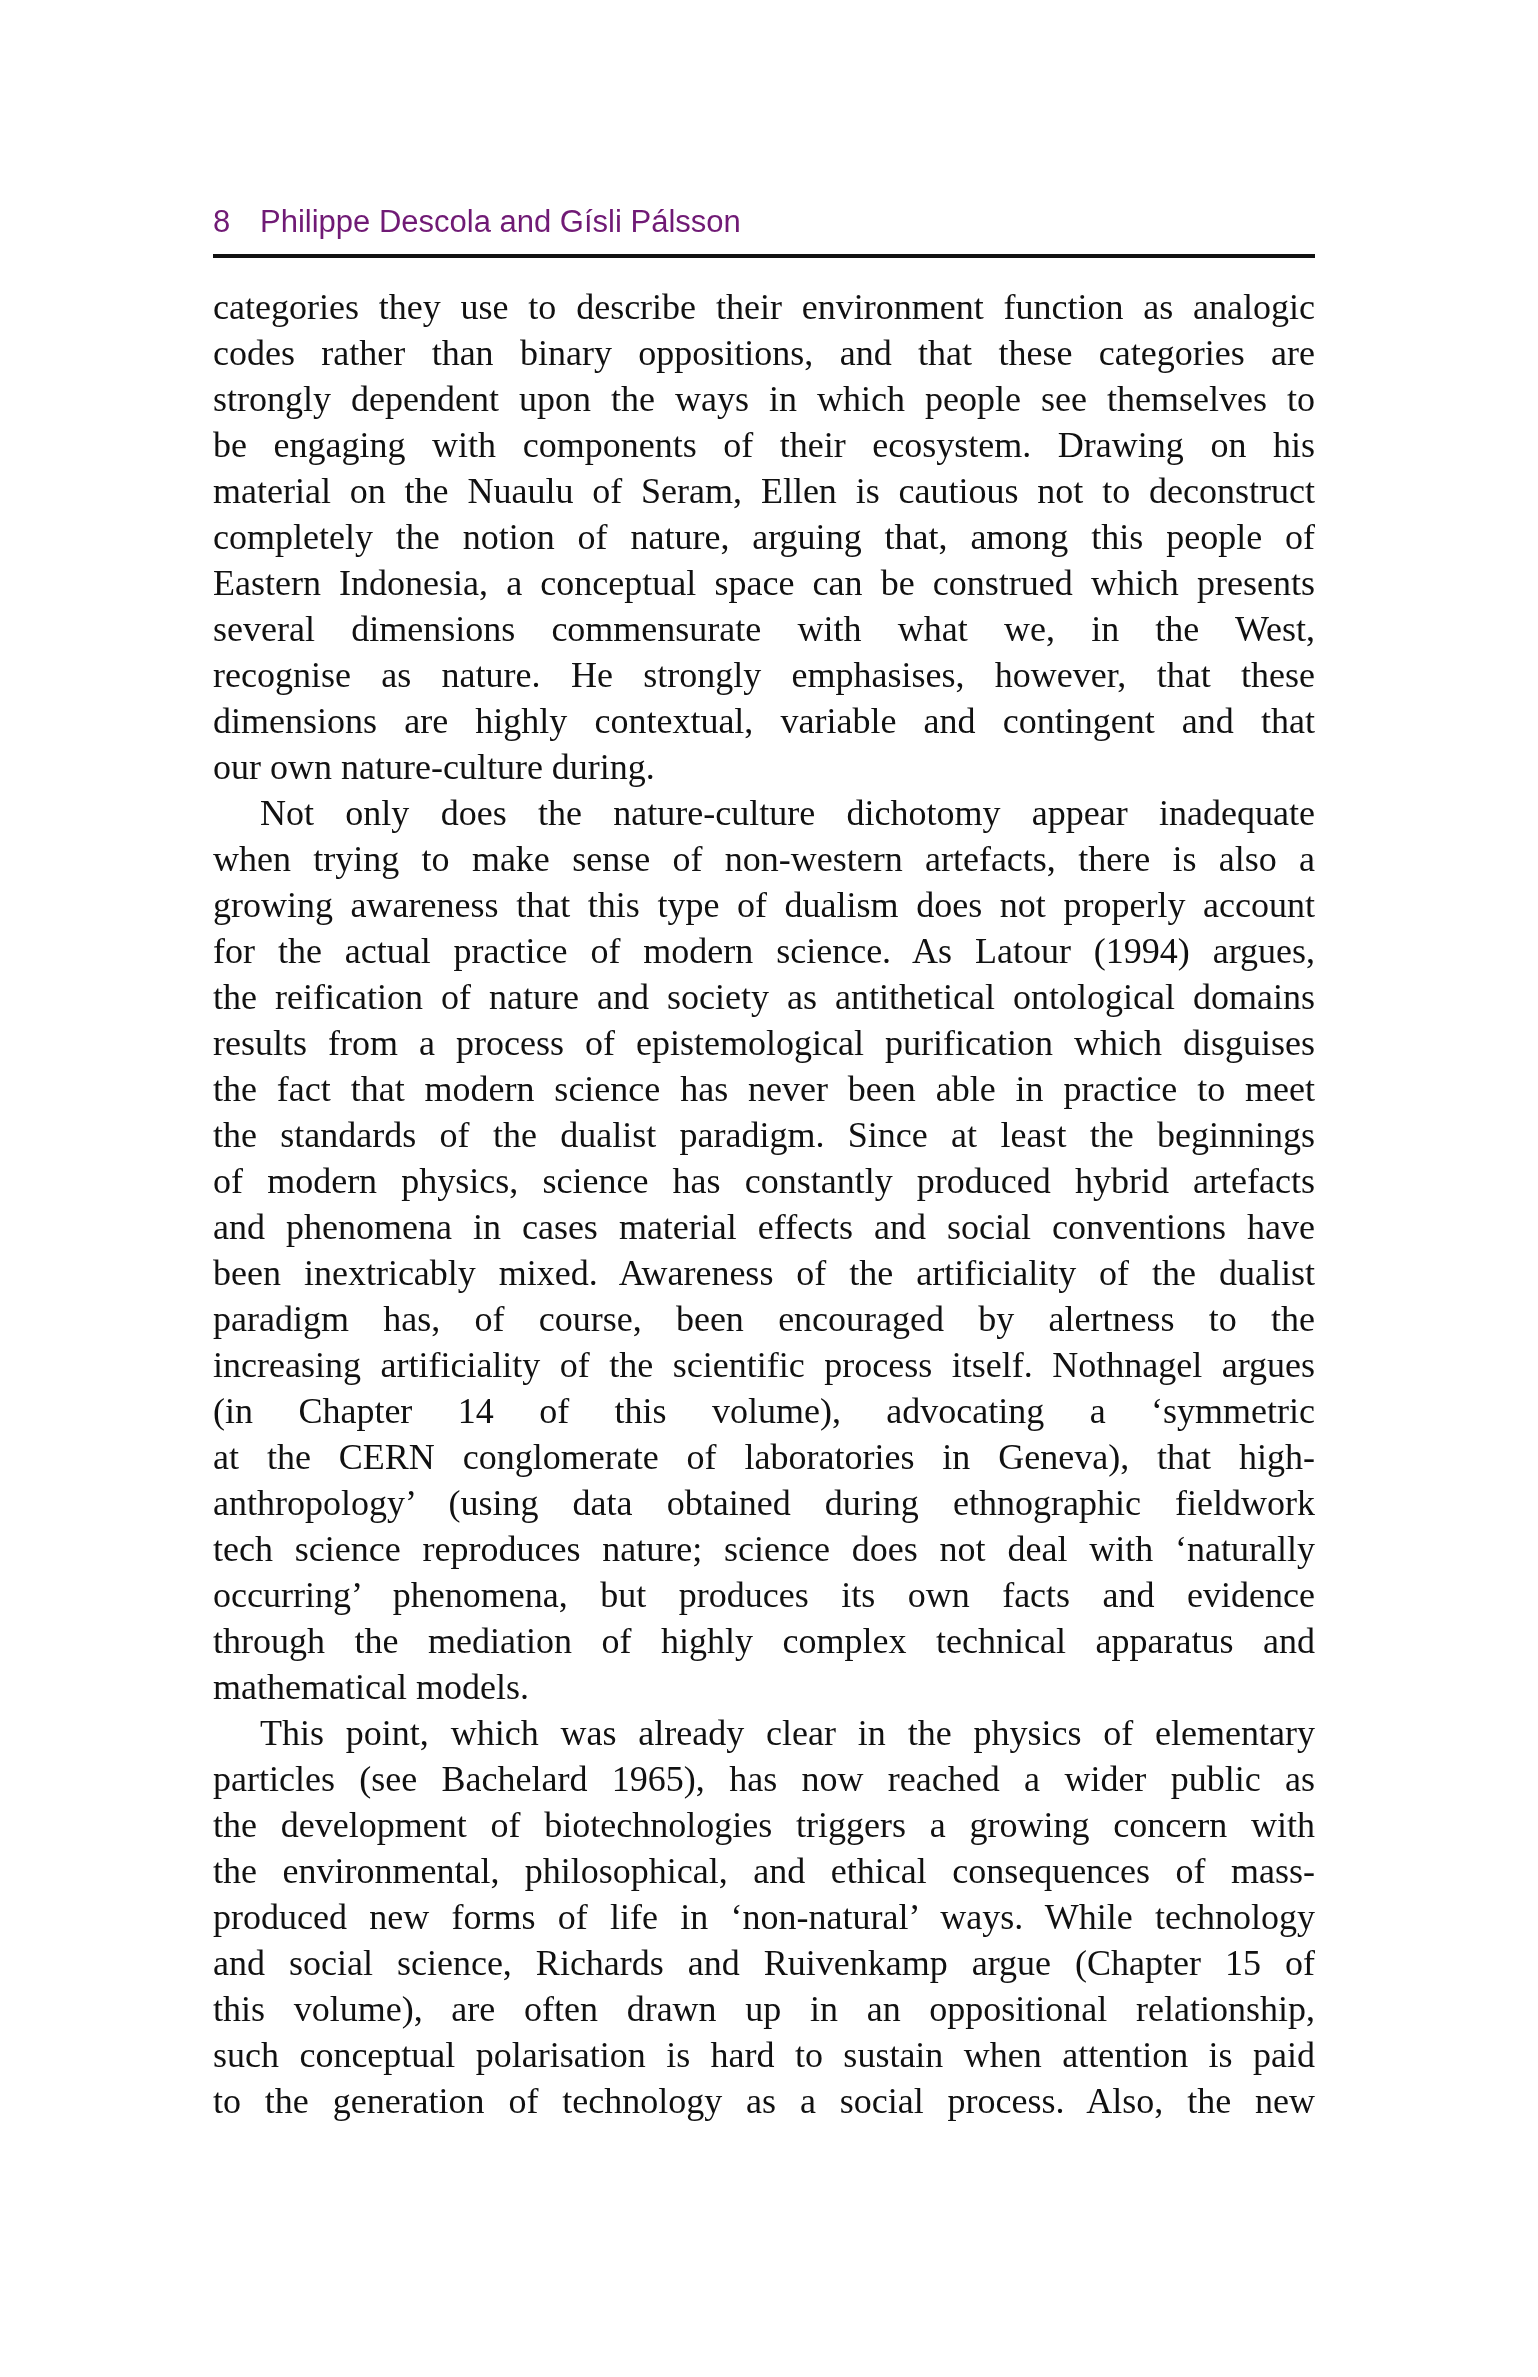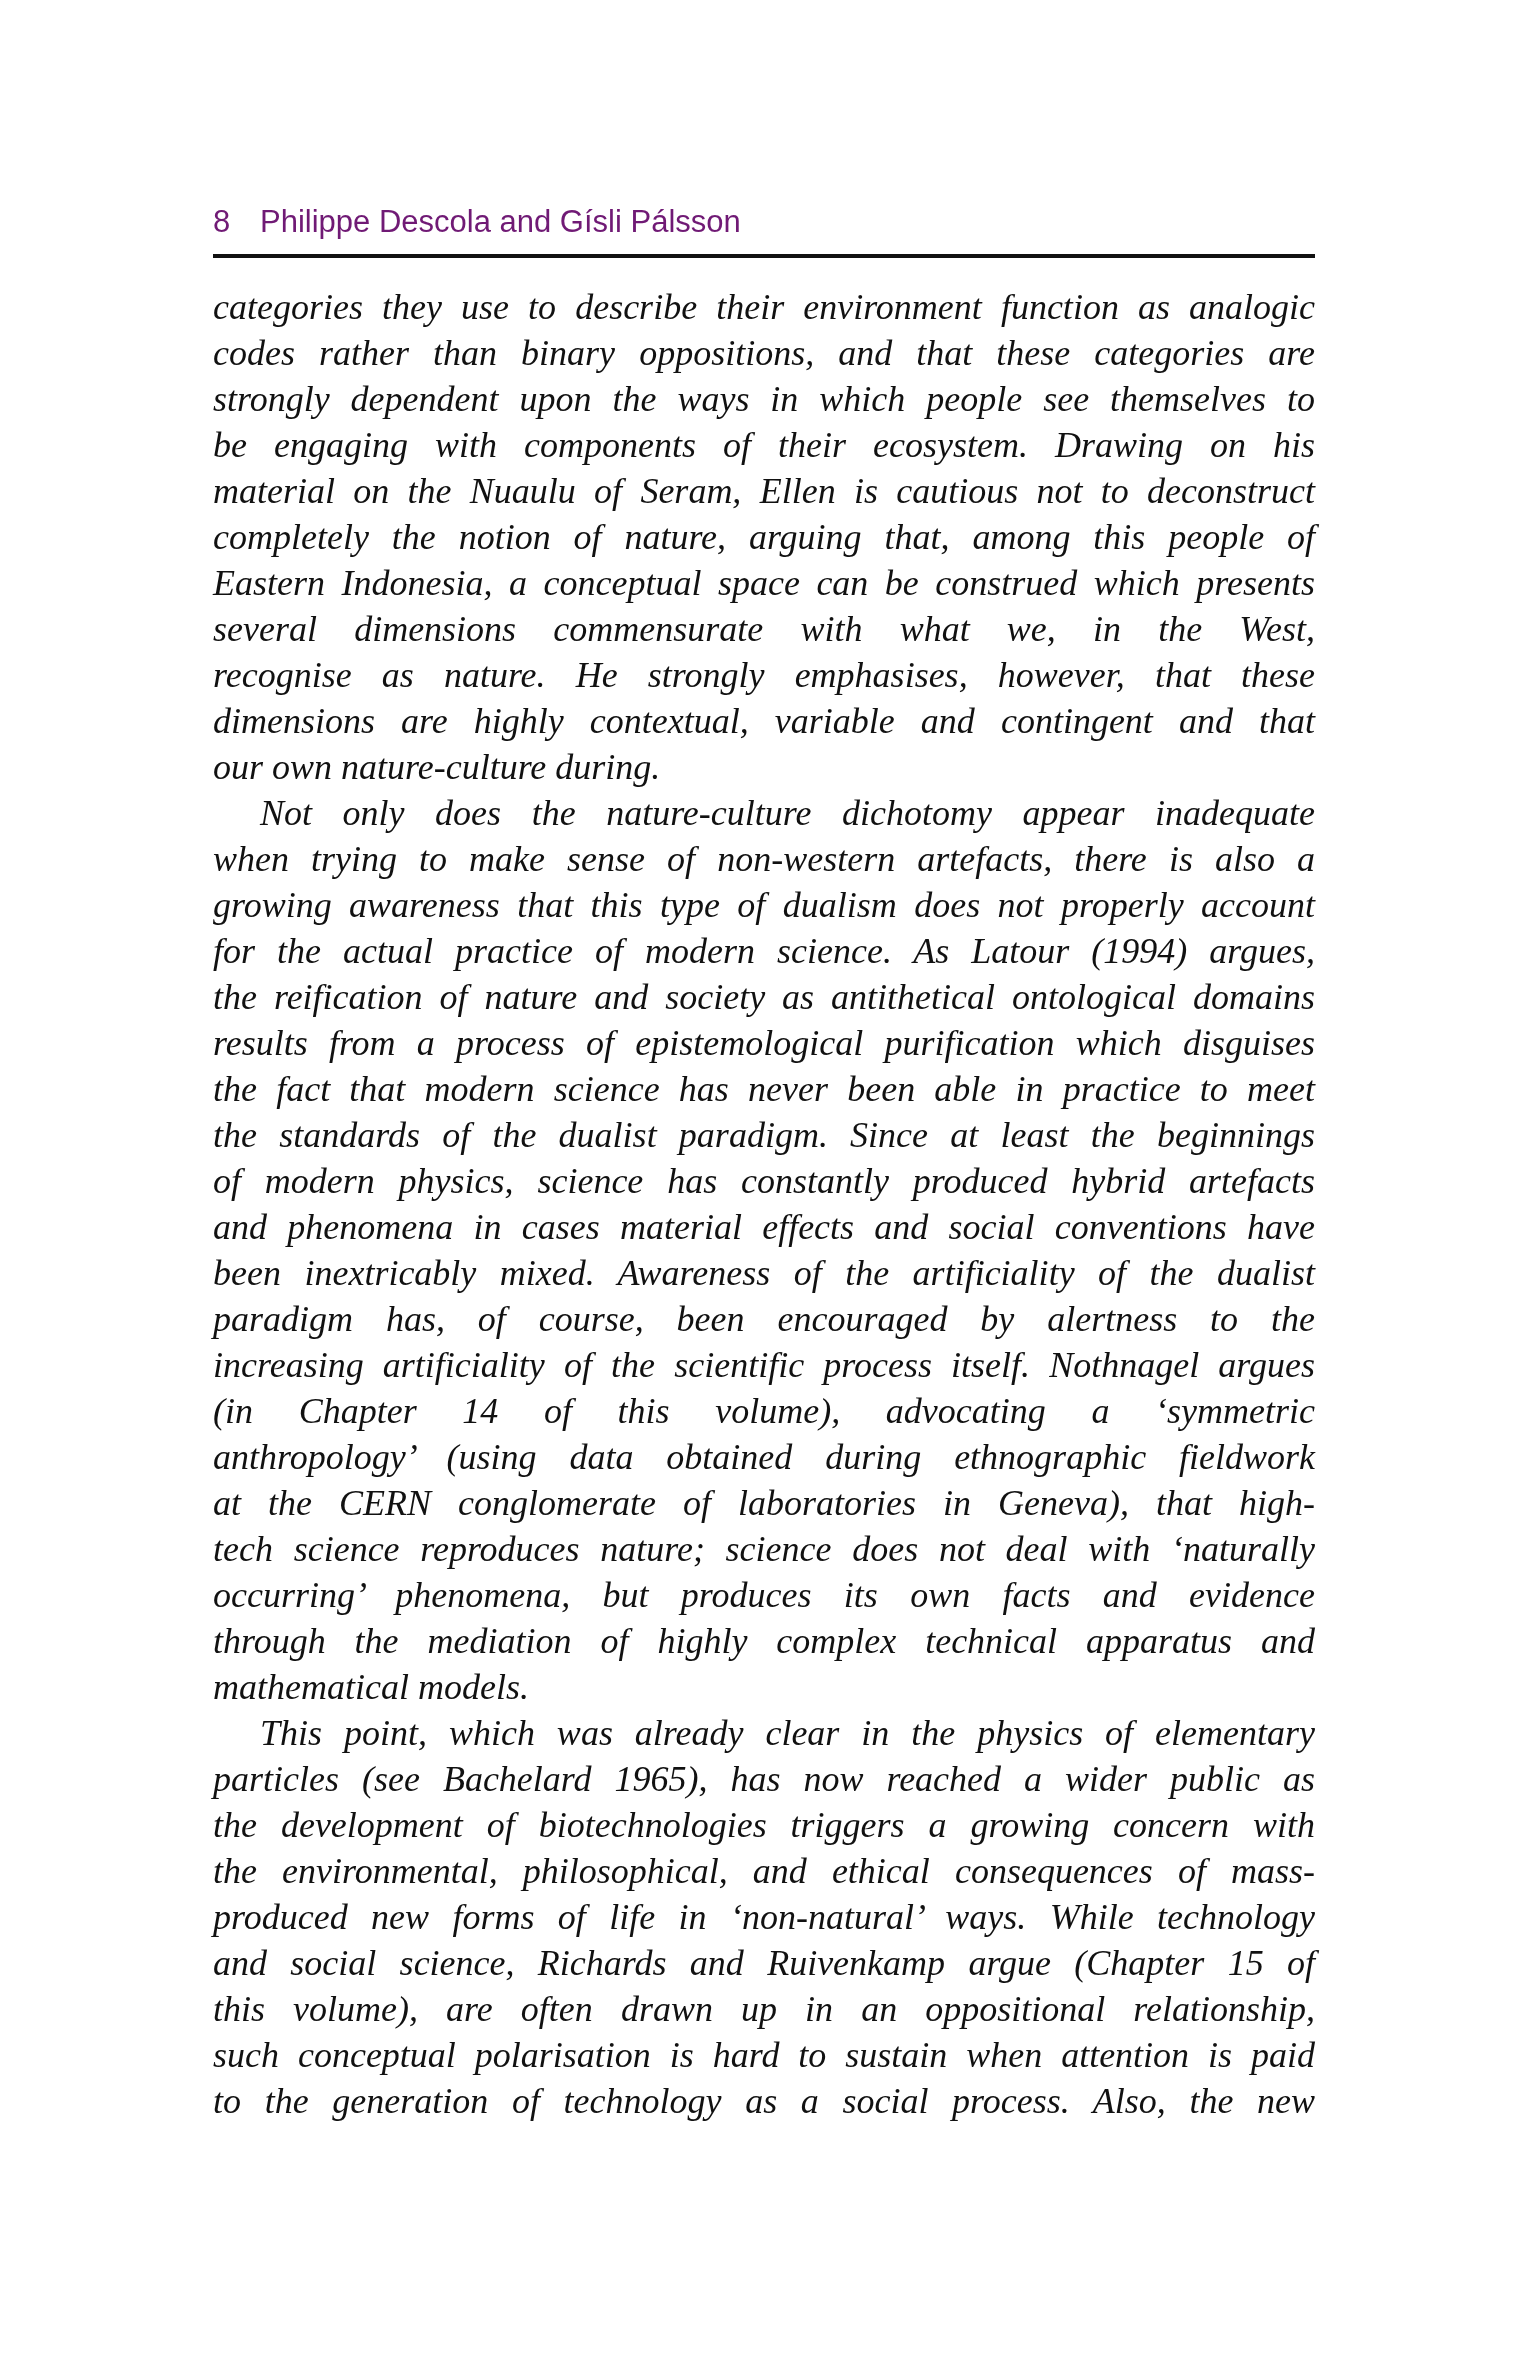--- a/index.html
+++ b/index.html
@@ -45,21 +45,20 @@
     }
     .body-text {
       position: absolute;
       top: 284px;
       left: 0;
       width: 1102px;
       font-family: "Liberation Serif", "DejaVu Serif", serif;
       font-size: 36px;
       line-height: 46px;
       color: #111111;
-      font-style: italic;
     }
     .line {
       display: block;
       height: 46px;
       white-space: nowrap;
       text-align: justify;
       text-align-last: justify;
       overflow: visible;
     }
     .line.last {
@@ -104,22 +103,22 @@
       <span class="line">the reification of nature and society as antithetical ontological domains</span>
       <span class="line">results from a process of epistemological purification which disguises</span>
       <span class="line">the fact that modern science has never been able in practice to meet</span>
       <span class="line">the standards of the dualist paradigm. Since at least the beginnings</span>
       <span class="line">of modern physics, science has constantly produced hybrid artefacts</span>
       <span class="line">and phenomena in cases material effects and social conventions have</span>
       <span class="line">been inextricably mixed. Awareness of the artificiality of the dualist</span>
       <span class="line">paradigm has, of course, been encouraged by alertness to the</span>
       <span class="line">increasing artificiality of the scientific process itself. Nothnagel argues</span>
       <span class="line">(in Chapter 14 of this volume), advocating a ‘symmetric</span>
+      <span class="line">at the CERN conglomerate of laboratories in Geneva), that high-</span>
       <span class="line">anthropology’ (using data obtained during ethnographic fieldwork</span>
-      <span class="line">at the CERN conglomerate of laboratories in Geneva), that high-</span>
       <span class="line">tech science reproduces nature; science does not deal with ‘naturally</span>
       <span class="line">occurring’ phenomena, but produces its own facts and evidence</span>
       <span class="line">through the mediation of highly complex technical apparatus and</span>
       <span class="line last">mathematical models.</span>
     </div>
 
     <div class="paragraph">
       <span class="line indent">This point, which was already clear in the physics of elementary</span>
       <span class="line">particles (see Bachelard 1965), has now reached a wider public as</span>
       <span class="line">the development of biotechnologies triggers a growing concern with</span>

